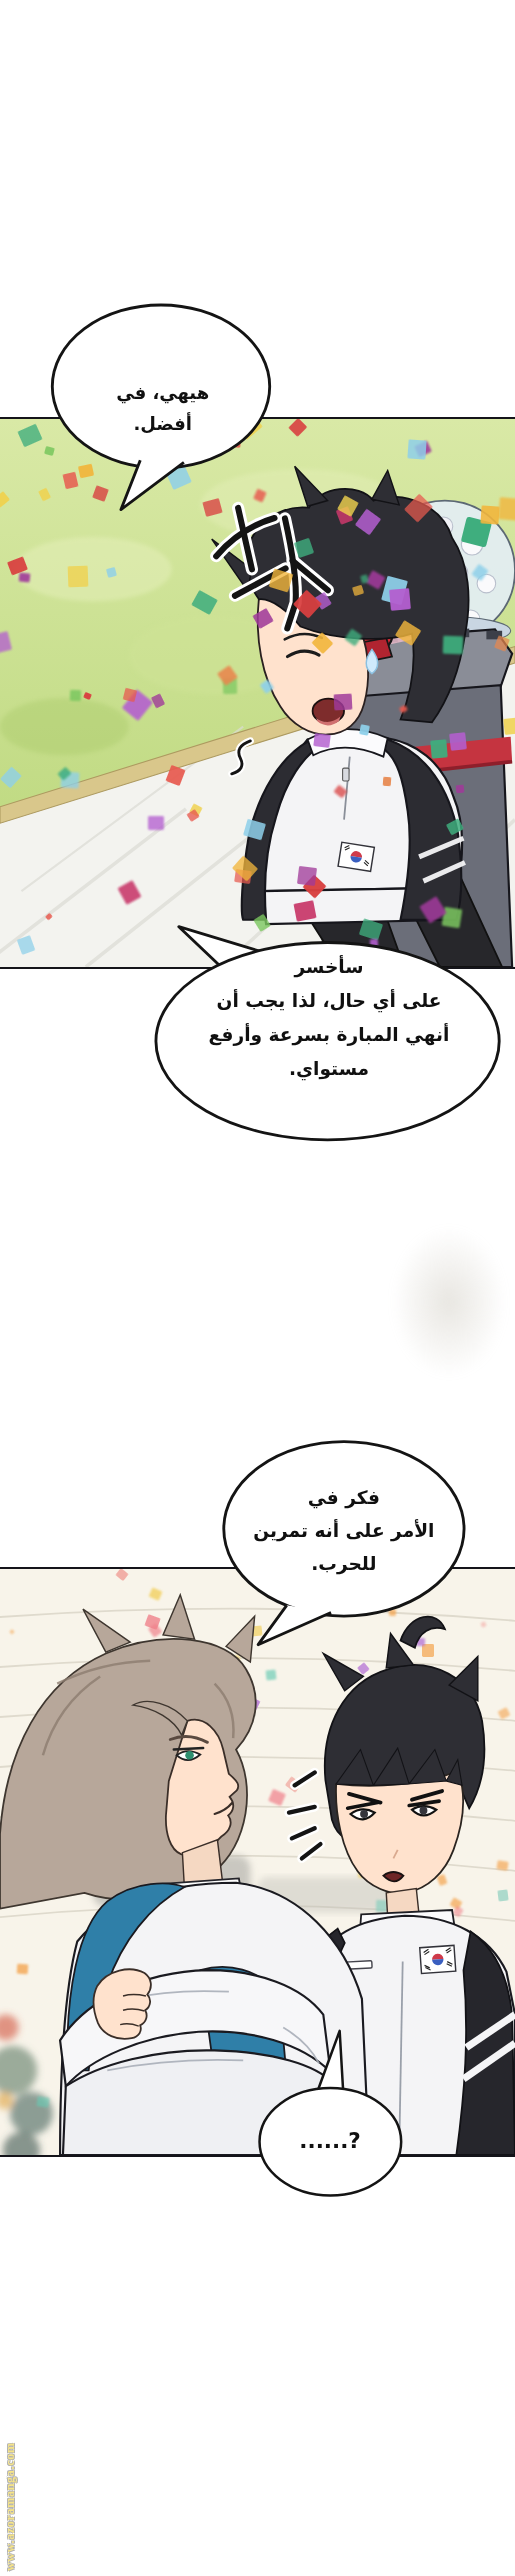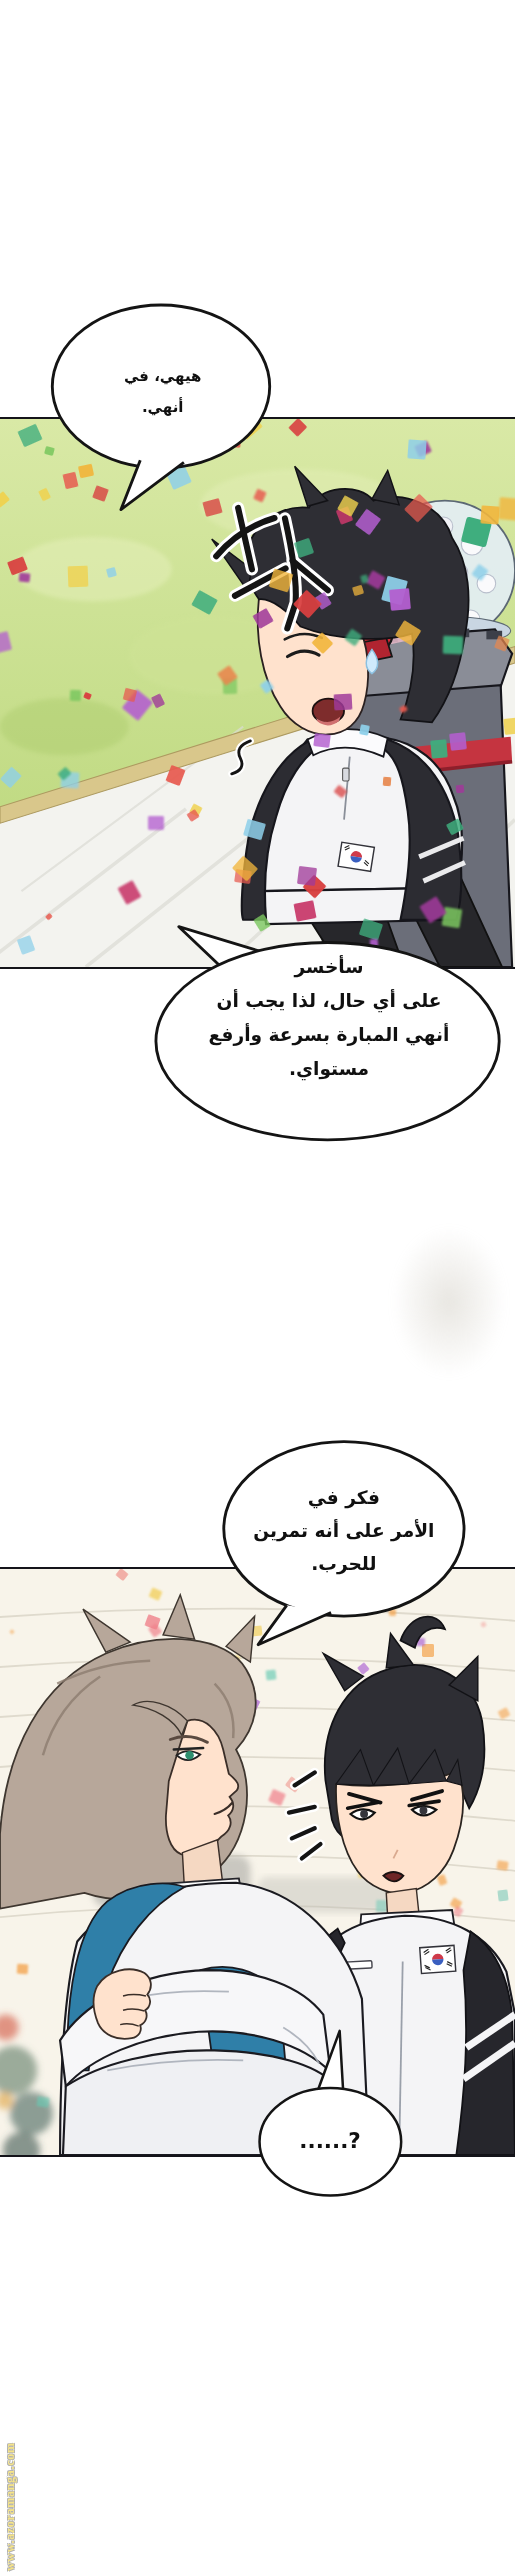--- a/index.html
+++ b/index.html
@@ -16,21 +16,21 @@
   .soft{filter:blur(0.4px);}
 
   .bubble{position:absolute;z-index:6;}
   .bubble svg{position:absolute;left:0;top:0;overflow:visible;}
   .bubble-text{position:absolute;display:flex;flex-direction:column;justify-content:center;
                align-items:center;text-align:center;direction:rtl;color:#101010;
                font-weight:bold;font-family:"DejaVu Sans",sans-serif;}
   .bubble-text span{display:block;white-space:nowrap;}
 
   #bubble1{left:43px;top:297px;width:236px;height:222px;}
-  #bubble1 .bubble-text{left:15.7px;top:20px;width:208px;height:150px;font-size:15px;line-height:31px;}
+  #bubble1 .bubble-text{left:15.7px;top:36px;width:208px;height:150px;font-size:18px;line-height:31px;}
   #bubble2{left:150px;top:916px;width:358px;height:236px;}
   #bubble2 .bubble-text{left:21.5px;top:34px;width:315px;height:136px;font-size:18.6px;line-height:34px;}
   #bubble3{left:215px;top:1428px;width:265px;height:236px;}
   #bubble3 .bubble-text{left:14.3px;top:20px;width:229px;height:165px;font-size:18.6px;line-height:33px;}
   #bubble4{left:250px;top:2018px;width:165px;height:186px;}
   #bubble4 .bubble-text{left:8.6px;top:79px;width:143px;height:86px;font-size:21.5px;direction:ltr;}
 
   #ghost-shadow{position:absolute;left:392px;top:1227px;width:114px;height:150px;z-index:1;
      background:radial-gradient(closest-side,rgba(190,184,170,0.35),rgba(190,184,170,0));
      filter:blur(4.3px);}
@@ -462,21 +462,21 @@
   <div id="ghost-shadow"></div>
 
   <div class="bubble" id="bubble1">
     <svg width="236" height="222" viewBox="0 0 330 310">
       <ellipse cx="165" cy="125" rx="152" ry="114" fill="#ffffff" stroke="#141414" stroke-width="4"></ellipse>
       <path d="M136,228 L109,297 L197,231" fill="#ffffff" stroke="#141414" stroke-width="4" stroke-linejoin="round"></path>
       <path d="M136,220 L197,223 L166,236 Z" fill="#ffffff" stroke="none"></path>
     </svg>
     <div class="bubble-text">
       <span>هيهي، في</span>
-      <span>أنهي.</span>
+      <span>أفضل.</span>
     </div>
   </div>
 
   <div class="bubble" id="bubble3">
     <svg width="265" height="236" viewBox="0 0 370 330">
       <ellipse cx="180" cy="141" rx="168" ry="122" fill="#ffffff" stroke="#141414" stroke-width="4"></ellipse>
       <path d="M100,248 L60,303 L162,258" fill="#ffffff" stroke="#141414" stroke-width="4" stroke-linejoin="round"></path>
       <path d="M100,240 L162,250 L128,262 Z" fill="#ffffff" stroke="none"></path>
     </svg>
     <div class="bubble-text">

